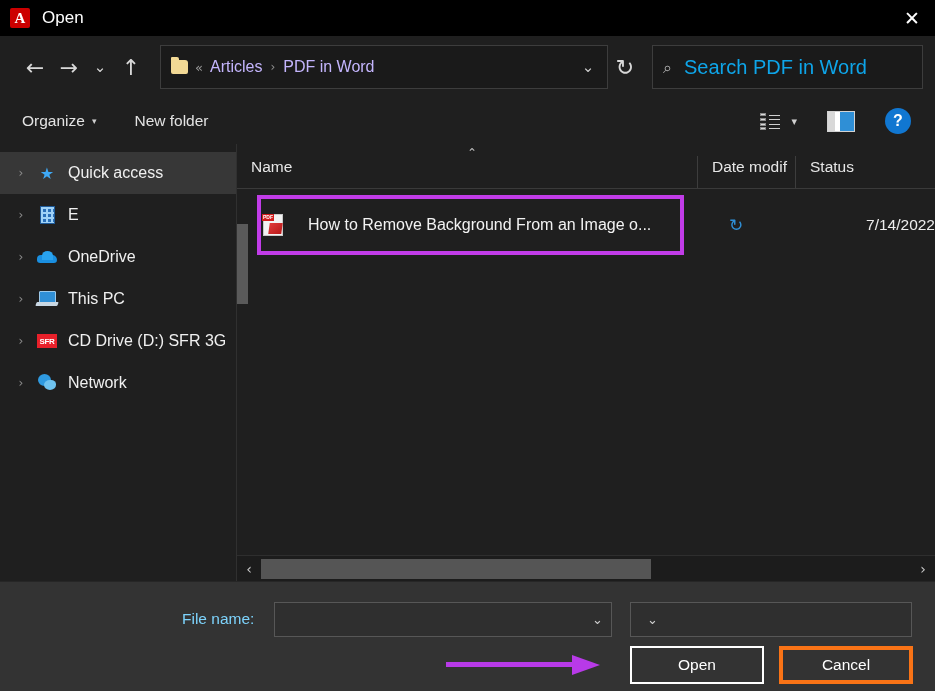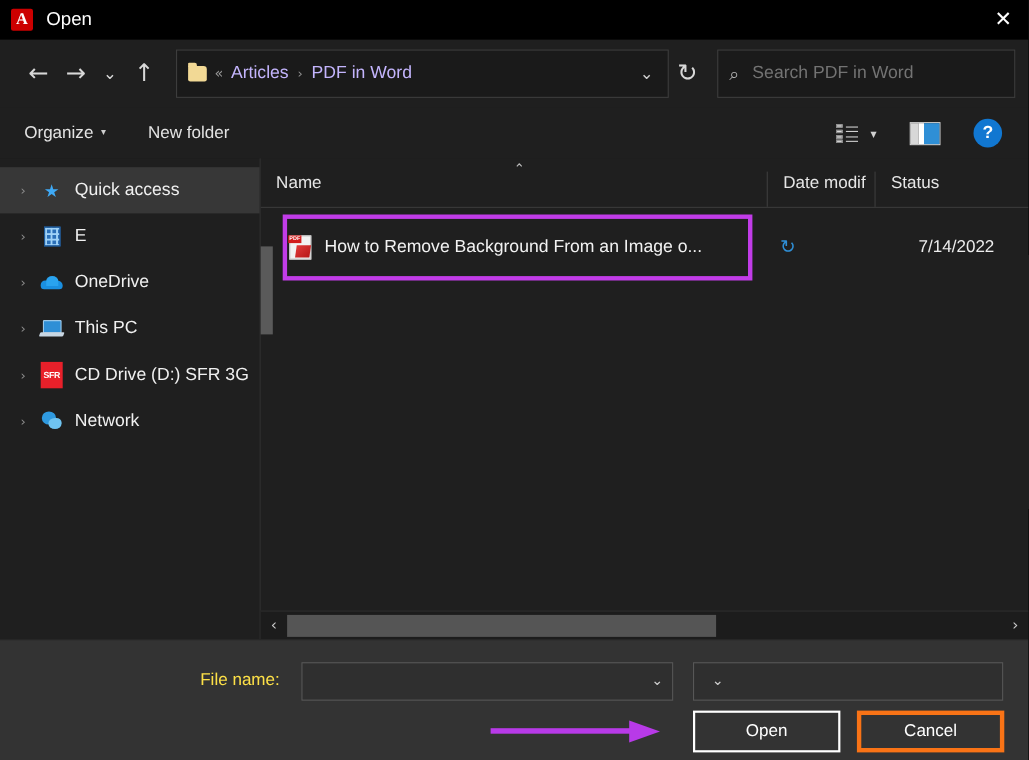--- a/index.html
+++ b/index.html
@@ -107,21 +107,21 @@
     margin-left: 10px;
     border: 1px solid #3d3d3d;
     background: #1a1a1a;
     display: flex; align-items: center;
     padding: 0 10px;
   }
   .search-ico {
     color: #b5b5b5; font-size: 16px; margin-right: 12px;
     font-family: "DejaVu Sans", sans-serif;
   }
-  .search-ph { color: #737373; font-size: 16px; text-align: right; }
+  .search-ph { color: #0ea5e9; font-size: 20px; text-align: right; }
 
   
   .toolbar {
     height: 46px; flex: 0 0 46px;
     background: #1f1f1f;
     display: flex; align-items: center;
     padding: 0 24px 0 22px;
     position: relative;
   }
   .tb-item {
@@ -224,21 +224,21 @@
     content: ""; position: absolute; left: 3px; top: 1px;
     width: 15px; height: 10px; background: #2f8fd6;
     border: 1px solid #9cc8e8; border-radius: 1px;
   }
   .ico-pc::after {
     content: ""; position: absolute; left: 0px; top: 12px;
     width: 22px; height: 4px; background: #c9d7e3;
     border-radius: 1px; transform: skewX(-20deg);
   }
   .ico-sfr {
-    width: 20px; height: 24px; background: #e8202a;
+    width: 20px; height: 14px; background: #e8202a;
     color: #ffffff; font-size: 8px; font-weight: bold;
     display: flex; align-items: center; justify-content: center;
     letter-spacing: -0.3px;
   }
   .ico-net { width: 22px; height: 18px; position: relative; }
   .ico-net::before {
     content: ""; position: absolute; left: 2px; top: 0;
     width: 13px; height: 12px; background: #2f9ae0;
     border-radius: 50% 50% 40% 50%;
   }
@@ -275,21 +275,21 @@
   .ch-date { flex: 1 1 auto; }
   .sort-marker {
     position: absolute; left: 230px; top: 2px;
     color: #b9b9b9; font-size: 12px;
     font-family: "DejaVu Sans", sans-serif;
   }
   .rows { flex: 1 1 auto; position: relative; }
   .file-row {
     position: absolute; left: 0; top: 13px; right: 0;
     height: 46px;
-    display: flex; align-items: center;
+    display: flex; align-items: center; gap: 13px;
   }
   .pdf-ico {
     width: 20px; height: 22px; margin: 0 12px 0 26px;
     position: relative; flex: 0 0 20px;
     background: #f2f2f2;
     border: 1px solid #c8c8c8;
   }
   .pdf-ico::before {
     content: "PDF"; position: absolute; left: -2px; top: -1px;
     background: #d21c1c; color: #ffffff;
@@ -351,21 +351,21 @@
 
   
   .footer {
     flex: 0 0 110px;
     background: #333333;
     position: relative;
     border-top: 1px solid #262626;
   }
   .fname-label {
     position: absolute; left: 182px; top: 610px;
-    color: #fde047; font-size: 15.5px;
+    color: #7dd3fc; font-size: 15.5px;
   }
   .combo {
     position: absolute;
     border: 1px solid #575757;
     background: #2f2f2f;
     display: flex; align-items: center;
     padding: 0 8px 0 10px;
     color: #ededed; font-size: 15.5px;
   }
   .combo .cv { flex: 1 1 auto; white-space: nowrap; overflow: hidden; }

